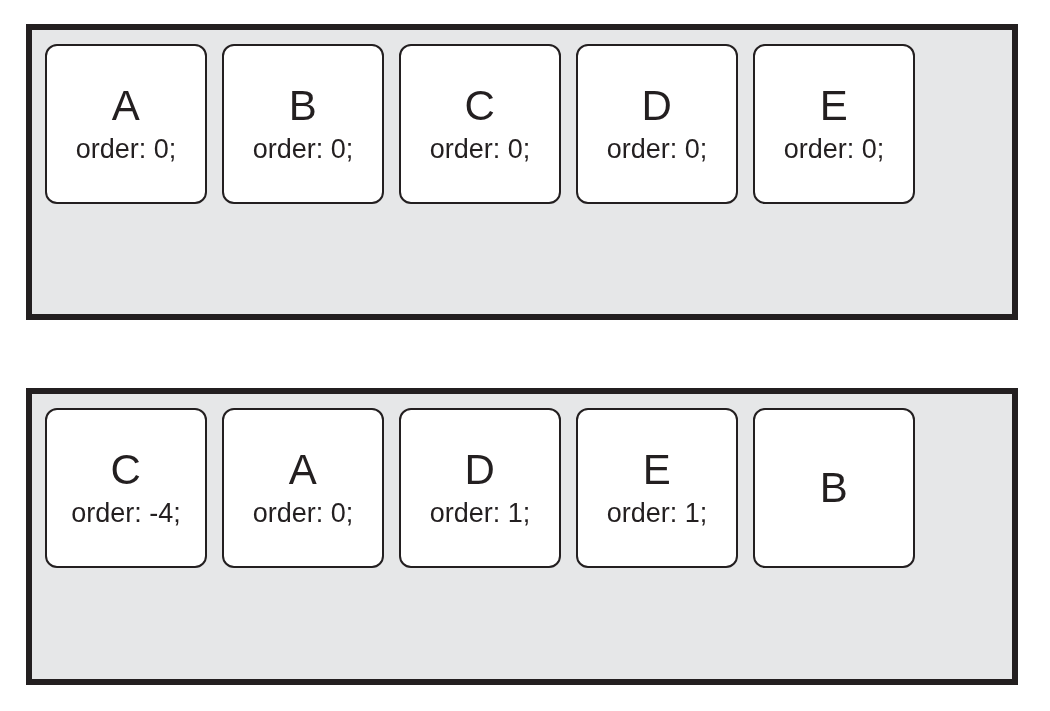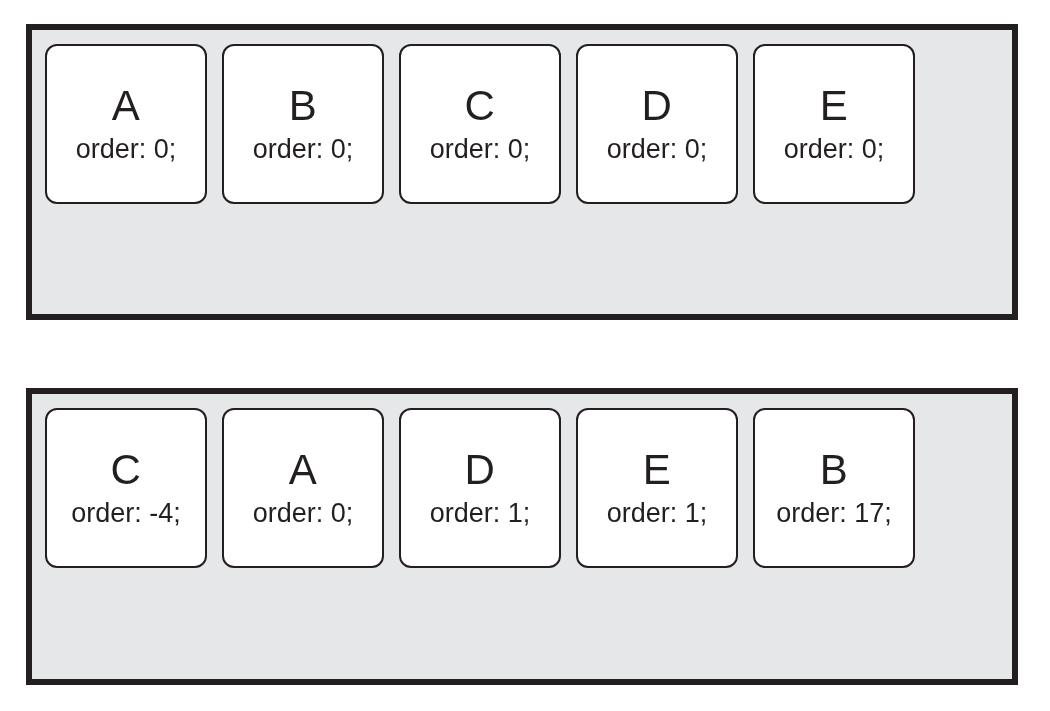--- a/index.html
+++ b/index.html
@@ -106,16 +106,15 @@
     <div class="order">order: 1;</div>
   </div>
 
   <div class="flex-item">
     <div class="letter">E</div>
     <div class="order">order: 1;</div>
   </div>
 
   <div class="flex-item">
     <div class="letter">B</div>
-    <div class="order">order: 17;</div>
   </div>
 </div>
 </div>
 
 </body></html>

